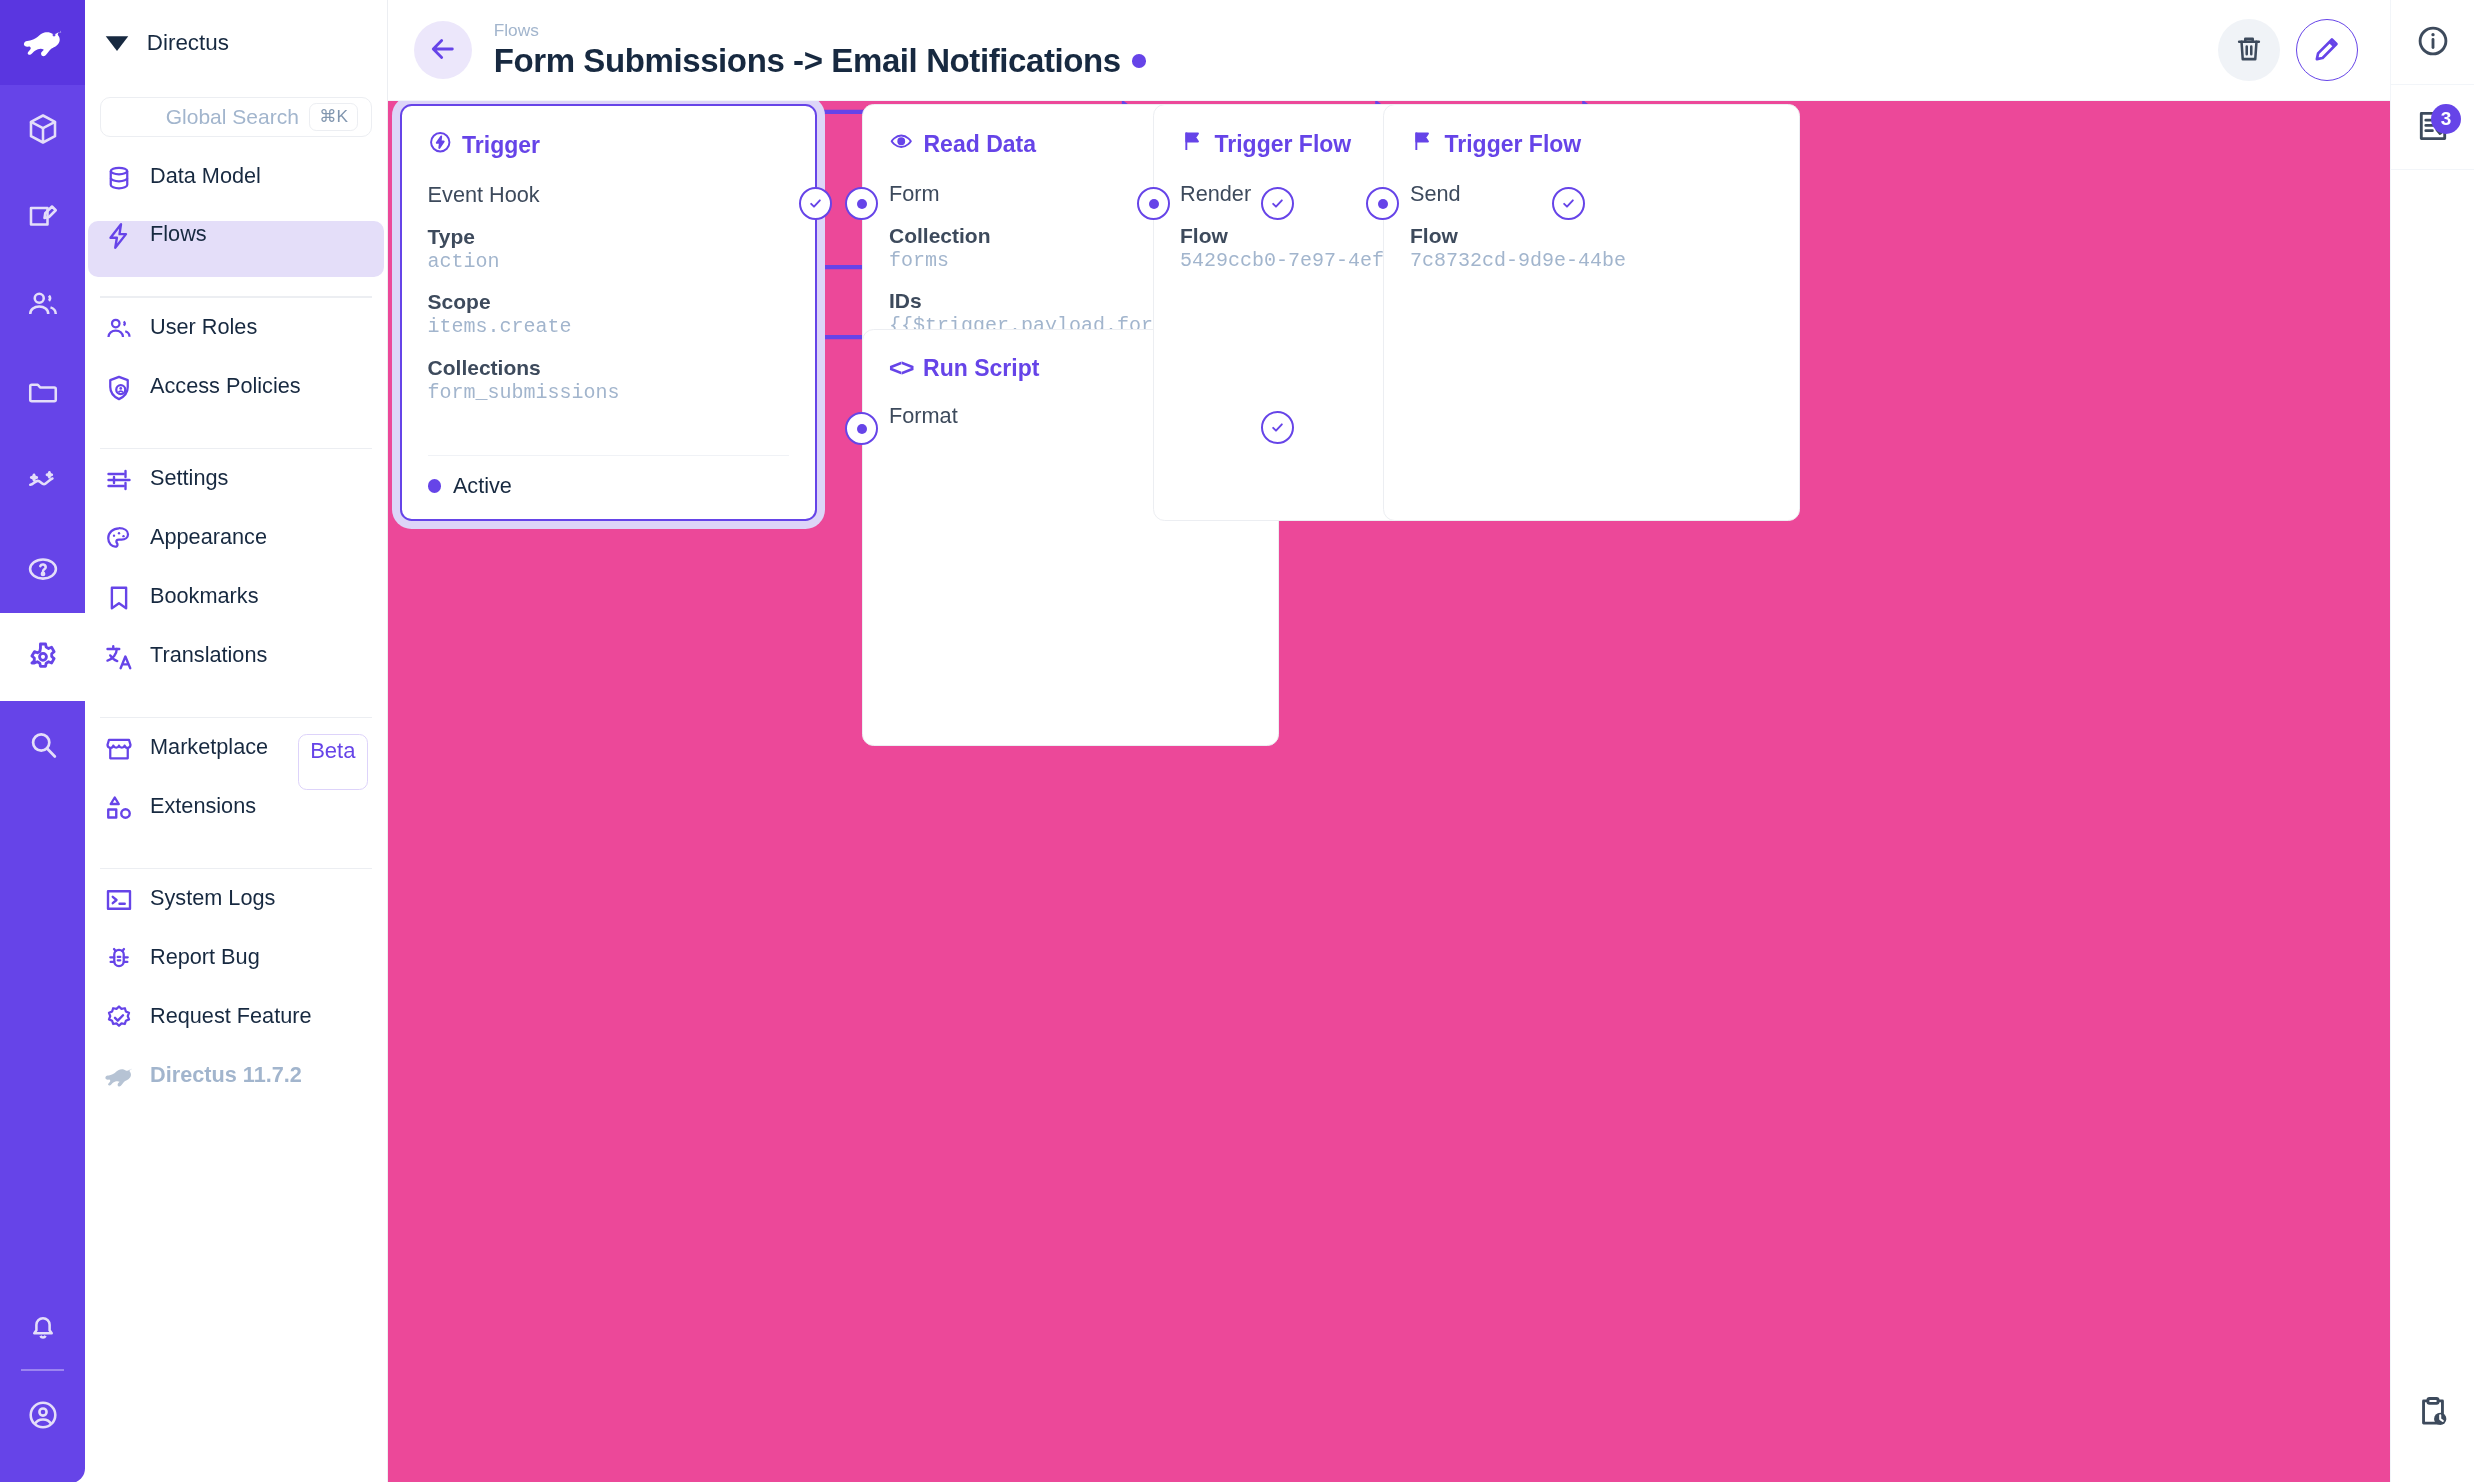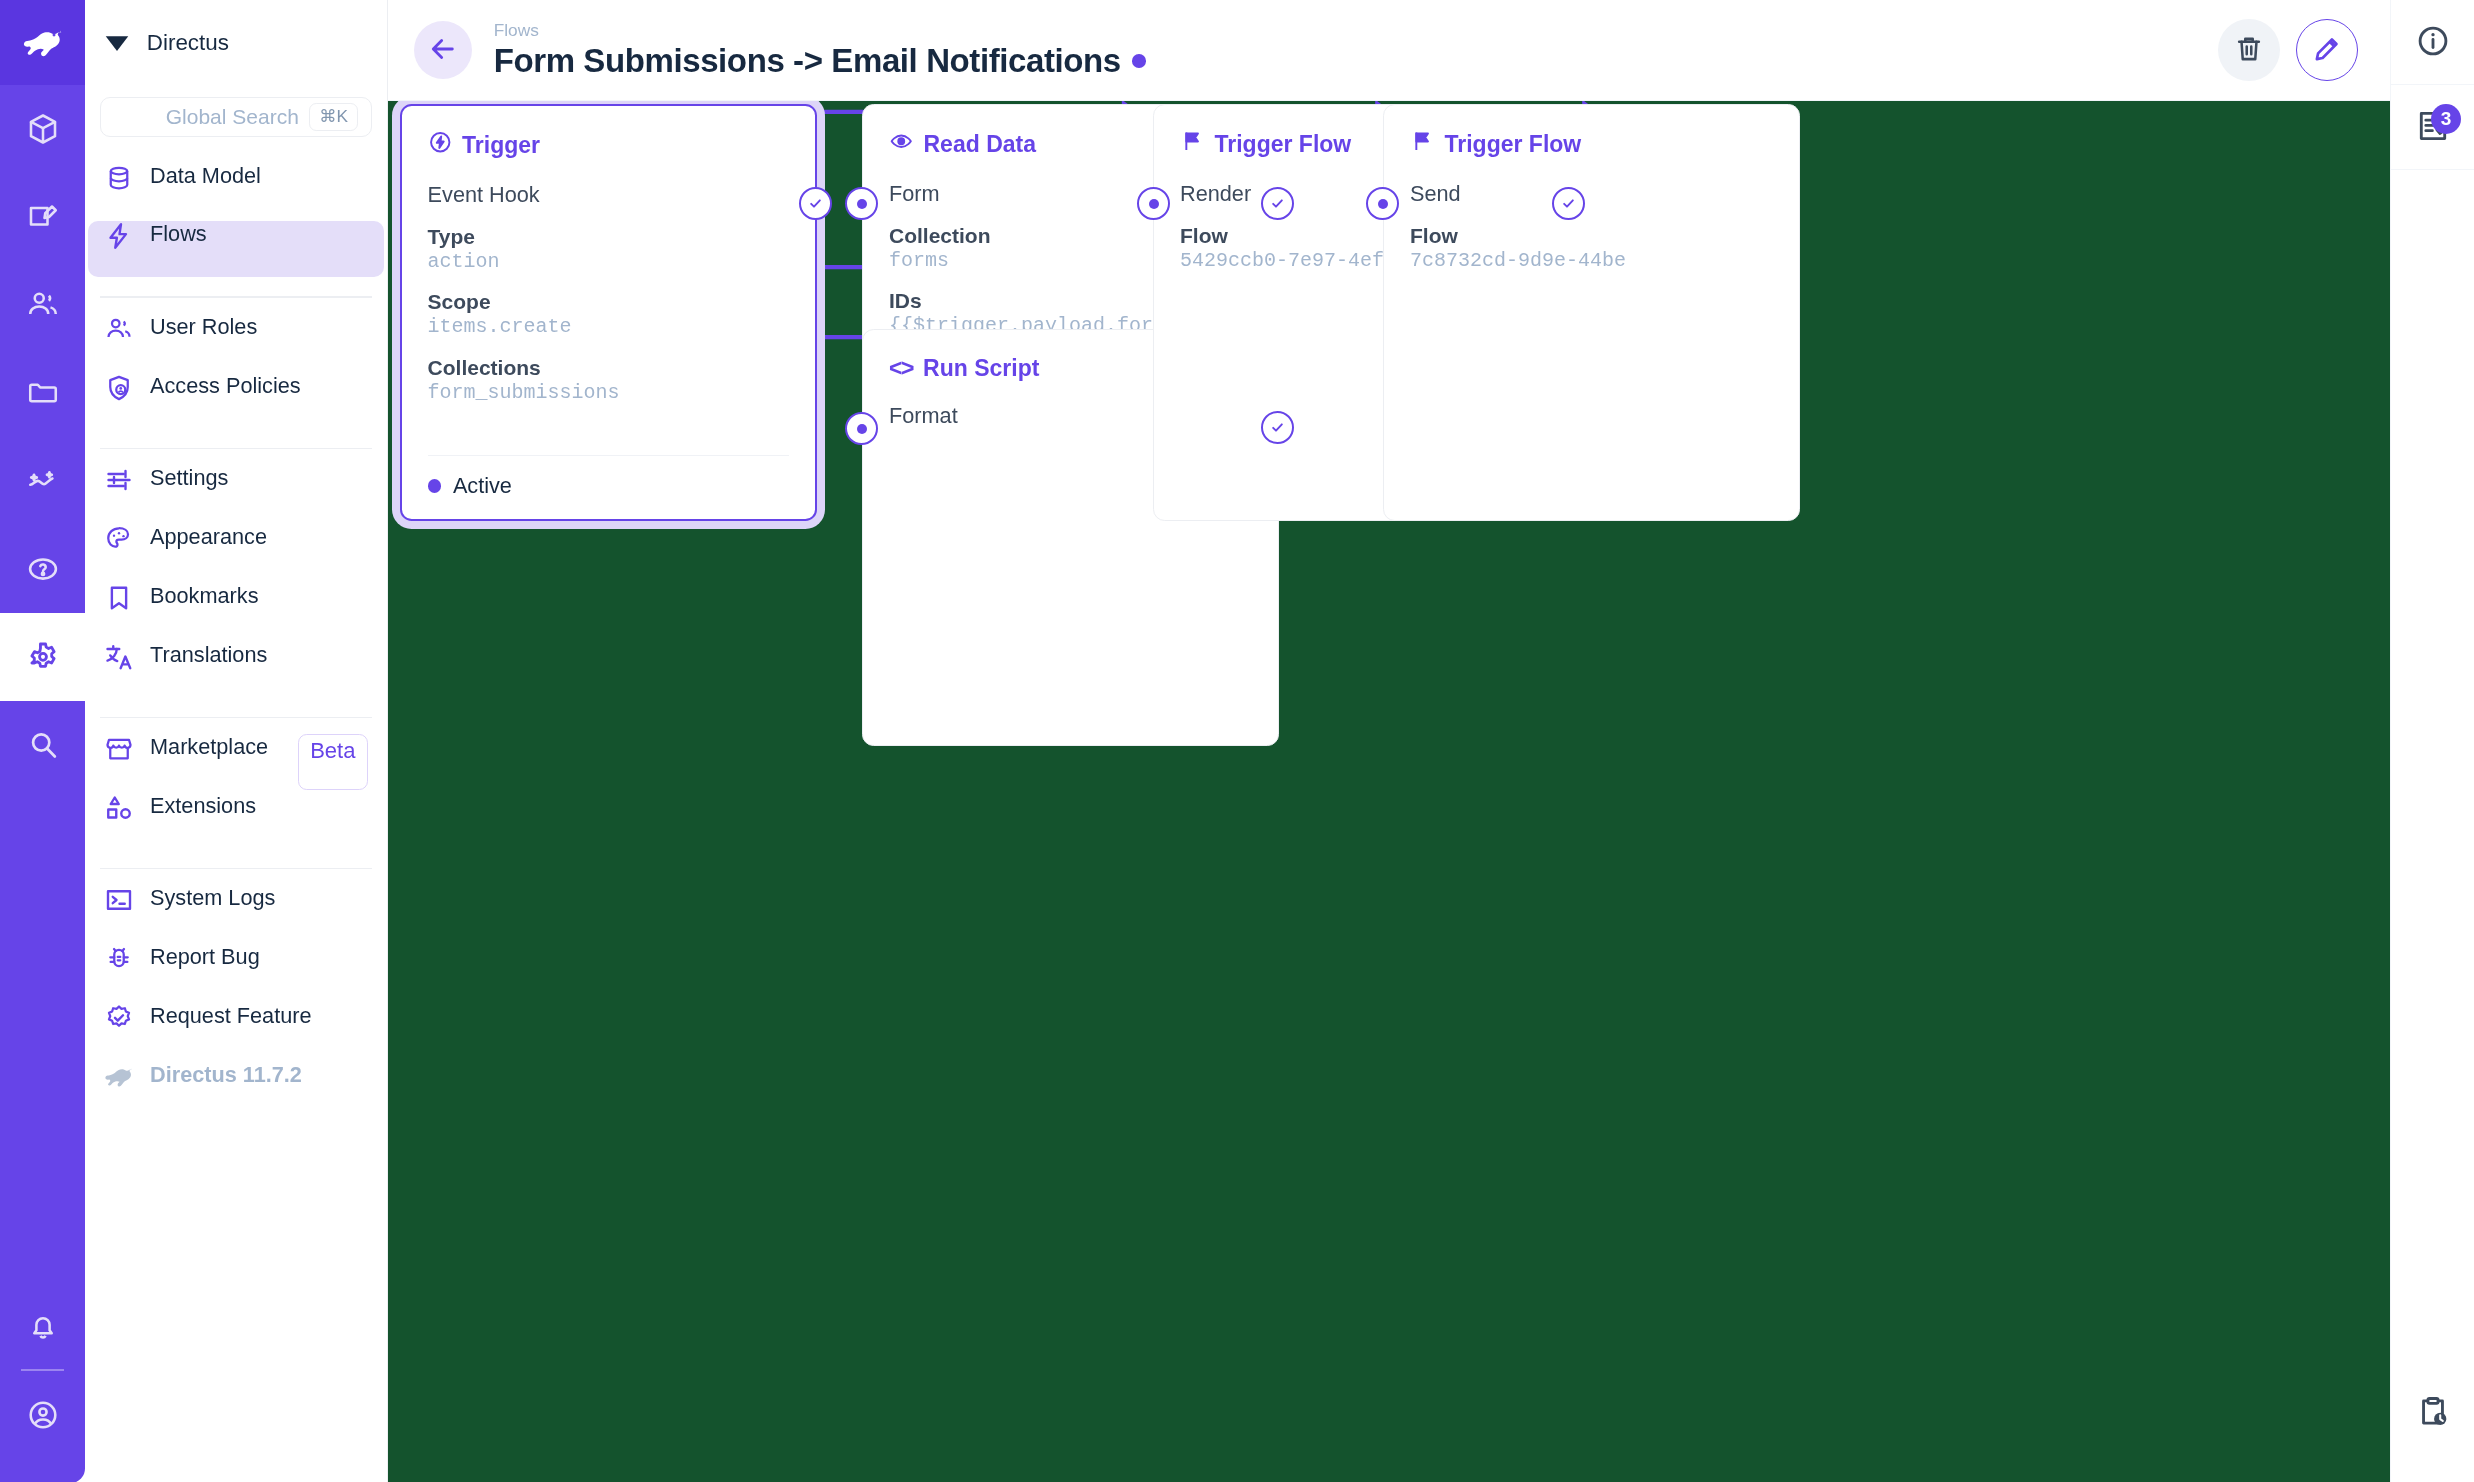--- a/index.html
+++ b/index.html
@@ -108,21 +108,21 @@
   .hdr-actions { margin-left: auto; display: flex; align-items: center; gap: 16px; }
   .round-btn {
     width: 62px; height: 62px; border-radius: 50%;
     display: flex; align-items: center; justify-content: center;
   }
   .round-btn.ghost { background: #f0f3f7; color: #3d4a5c; }
   .round-btn.outline { border: 1.4px solid #6644e8; color: #6644e8; background: #fff; }
   .round-btn svg { width: 32px; height: 32px; }
 
   
-  #canvas { flex: 1 1 auto; position: relative; overflow: hidden; background: #14532d; }
+  #canvas { flex: 1 1 auto; position: relative; overflow: hidden; background: #ec4899; }
   #wires { position: absolute; inset: 0; width: 100%; height: 100%; pointer-events: none; }
 
   .node {
     position: absolute;
     border: 1.4px solid #eceef2;
     border-radius: 11.6px;
     background: #ffffff;
     padding: 24.5px 26px;
   }
   .node.selected {

